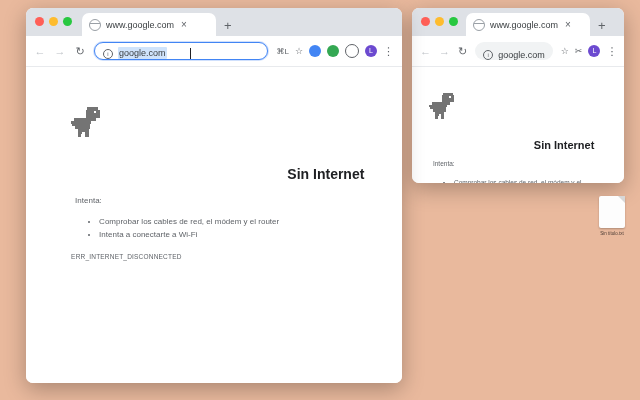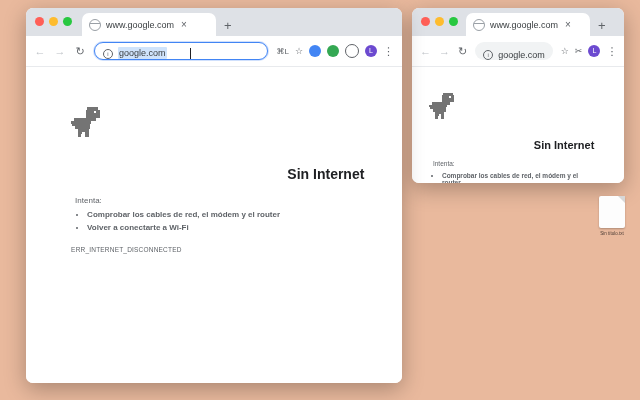--- a/index.html
+++ b/index.html
@@ -202,25 +202,24 @@
     color: #202124;
     margin: 0 0 14px 0;
     text-align: right;
   }
   .err-sub {
     font-size: 8px;
     color: #5f6368;
     margin: 0 0 5px 4px;
   }
   ul.err-list {
-    margin: 0;
+    margin: 12px;
     padding-left: 16px;
     color: #5f6368;
     font-size: 8px;
-    font-weight: bold;
   }
   ul.err-list li { margin-bottom: 4px; }
   .err-code {
     font-size: 6.5px;
     color: #5f6368;
     margin-top: 14px;
     letter-spacing: 0.2px;
   }
 
   
@@ -402,21 +401,21 @@
               <rect x="10" y="40" width="5" height="4"></rect>
               <rect x="21" y="40" width="5" height="4"></rect>
             </g>
             <rect x="34" y="5" width="3" height="3" fill="#fff"></rect>
           </svg>
         </div>
         <h1 class="err-title">Sin Internet</h1>
         <p class="err-sub">Intenta:</p>
         <ul class="err-list">
           <li>Comprobar los cables de red, el módem y el router</li>
-          <li>Volver a conectarte a Wi-Fi</li>
+          <li>Intenta a conectarte a Wi-Fi</li>
         </ul>
         <div class="err-code">ERR_INTERNET_DISCONNECTED</div>
       </div>
     </div>
   </div>
 
   <div class="file-icon">
     <div class="file-sheet"></div>
     <div class="file-label">Sin título.txt</div>
   </div>

